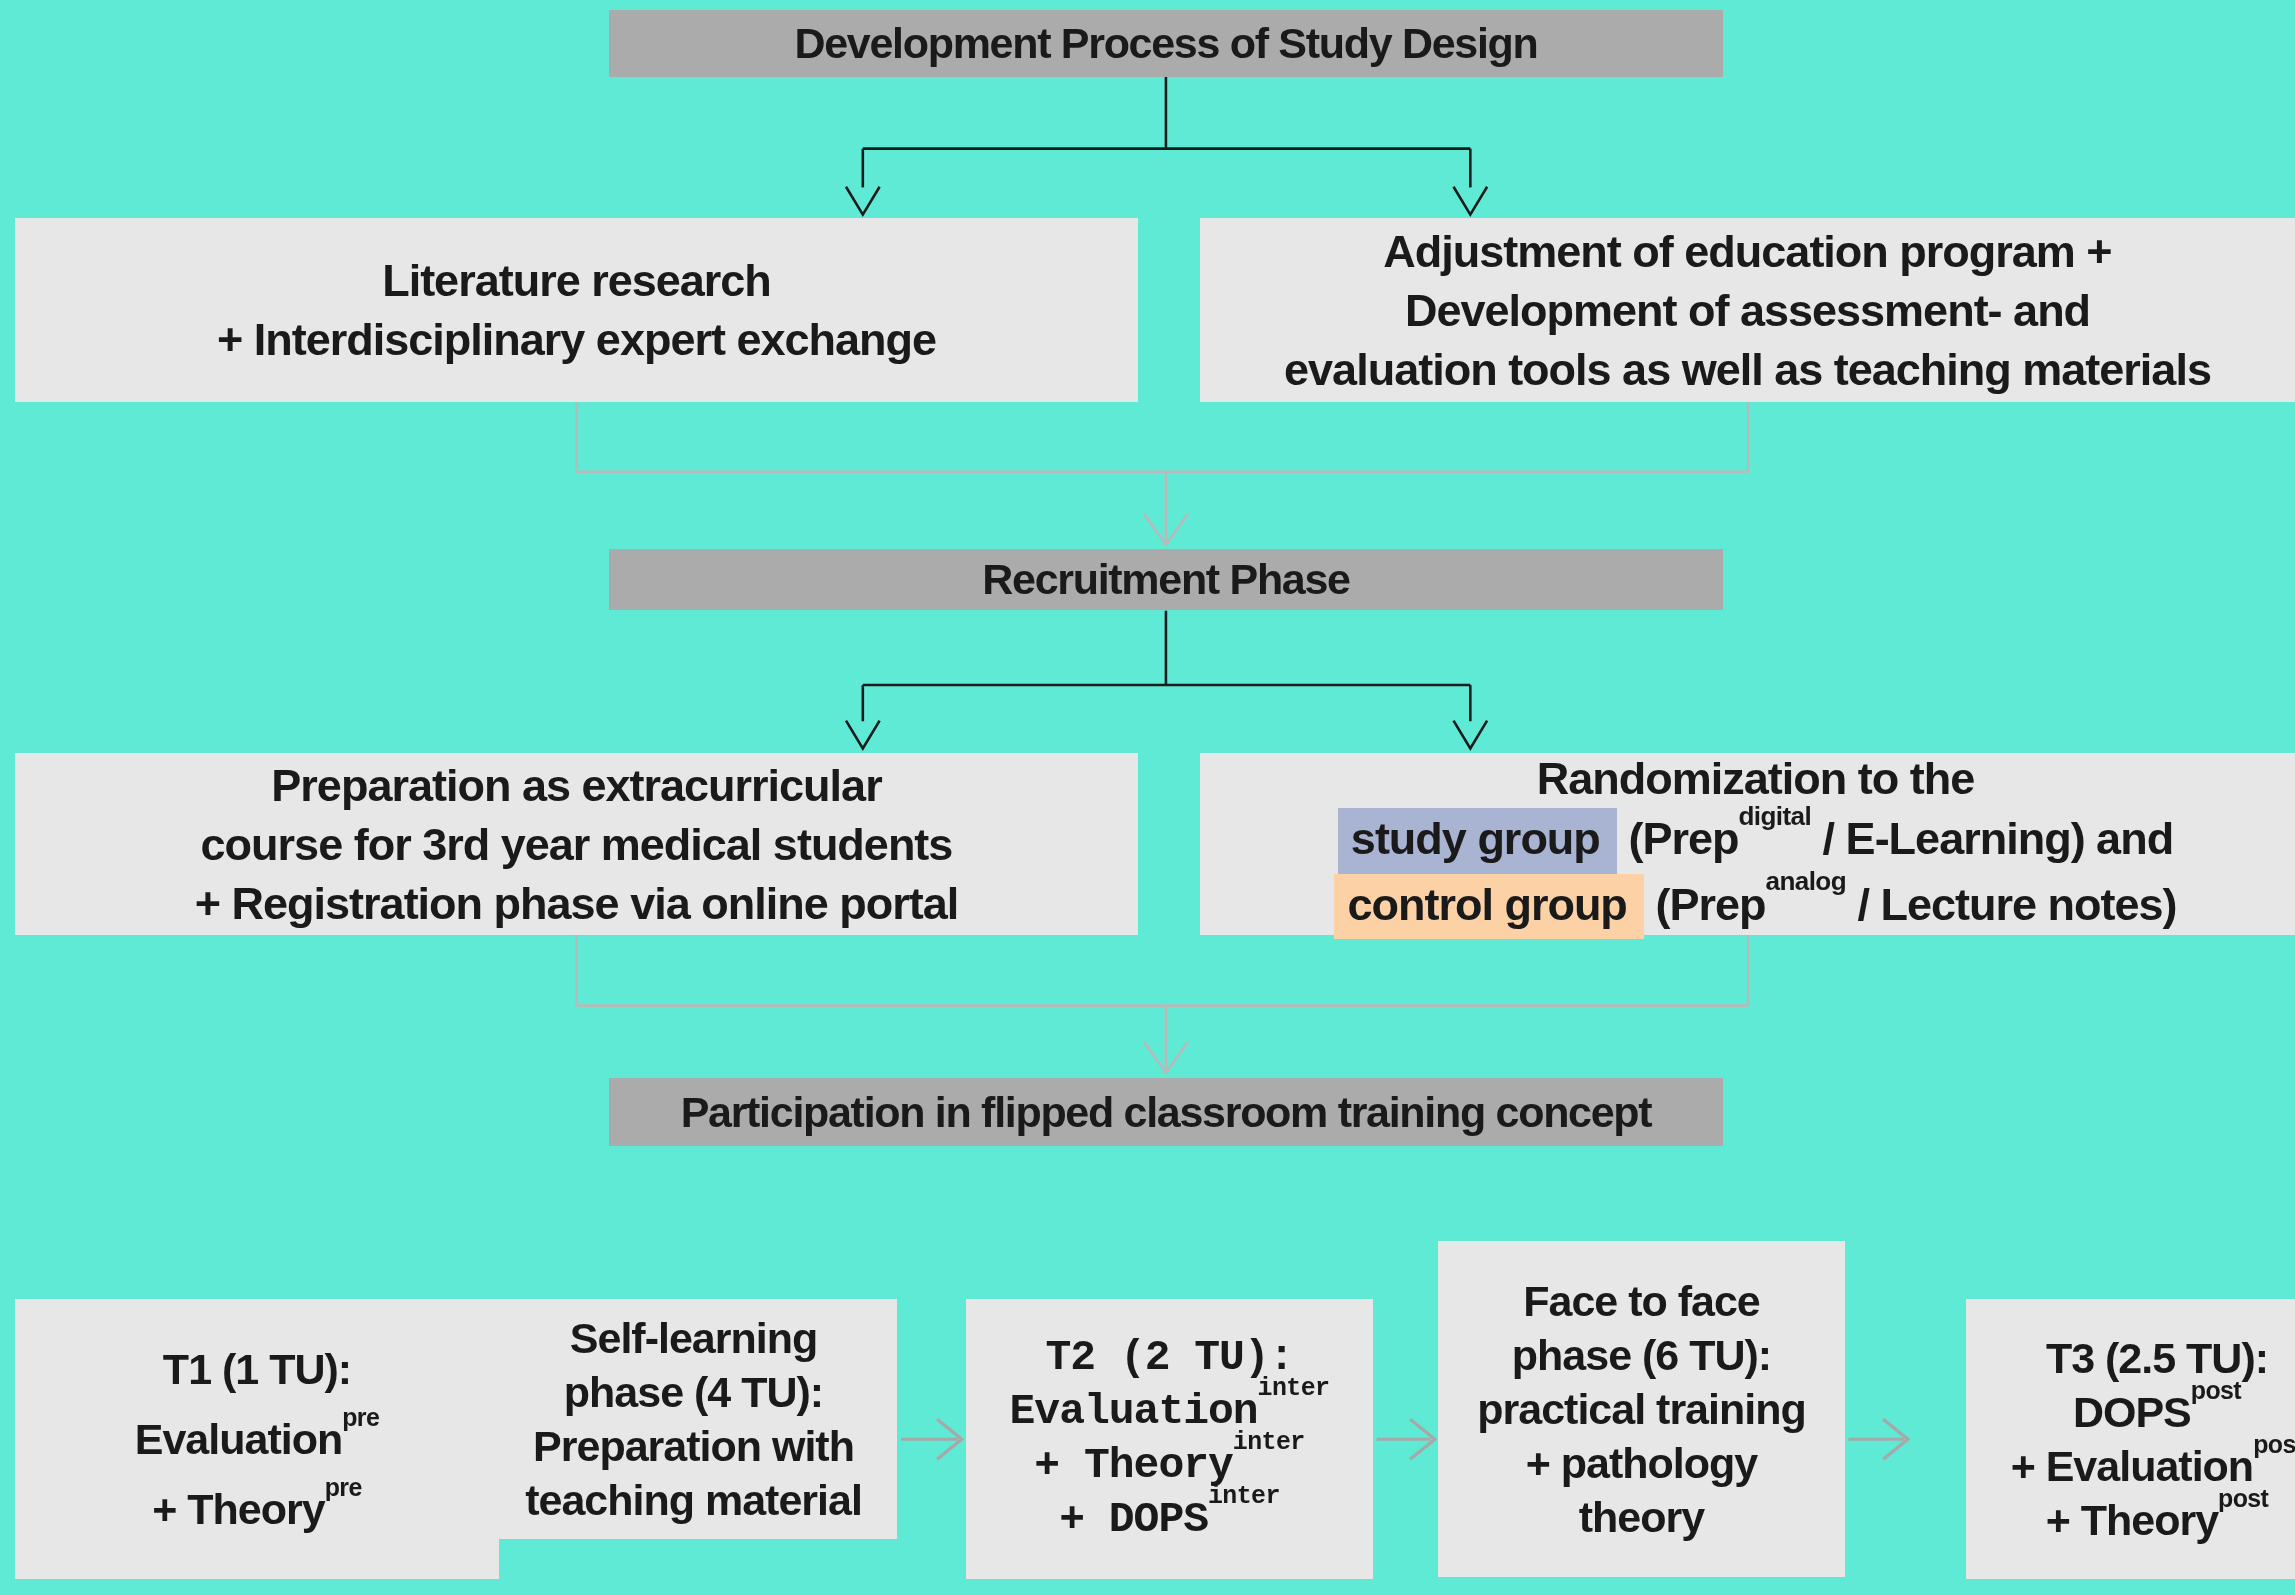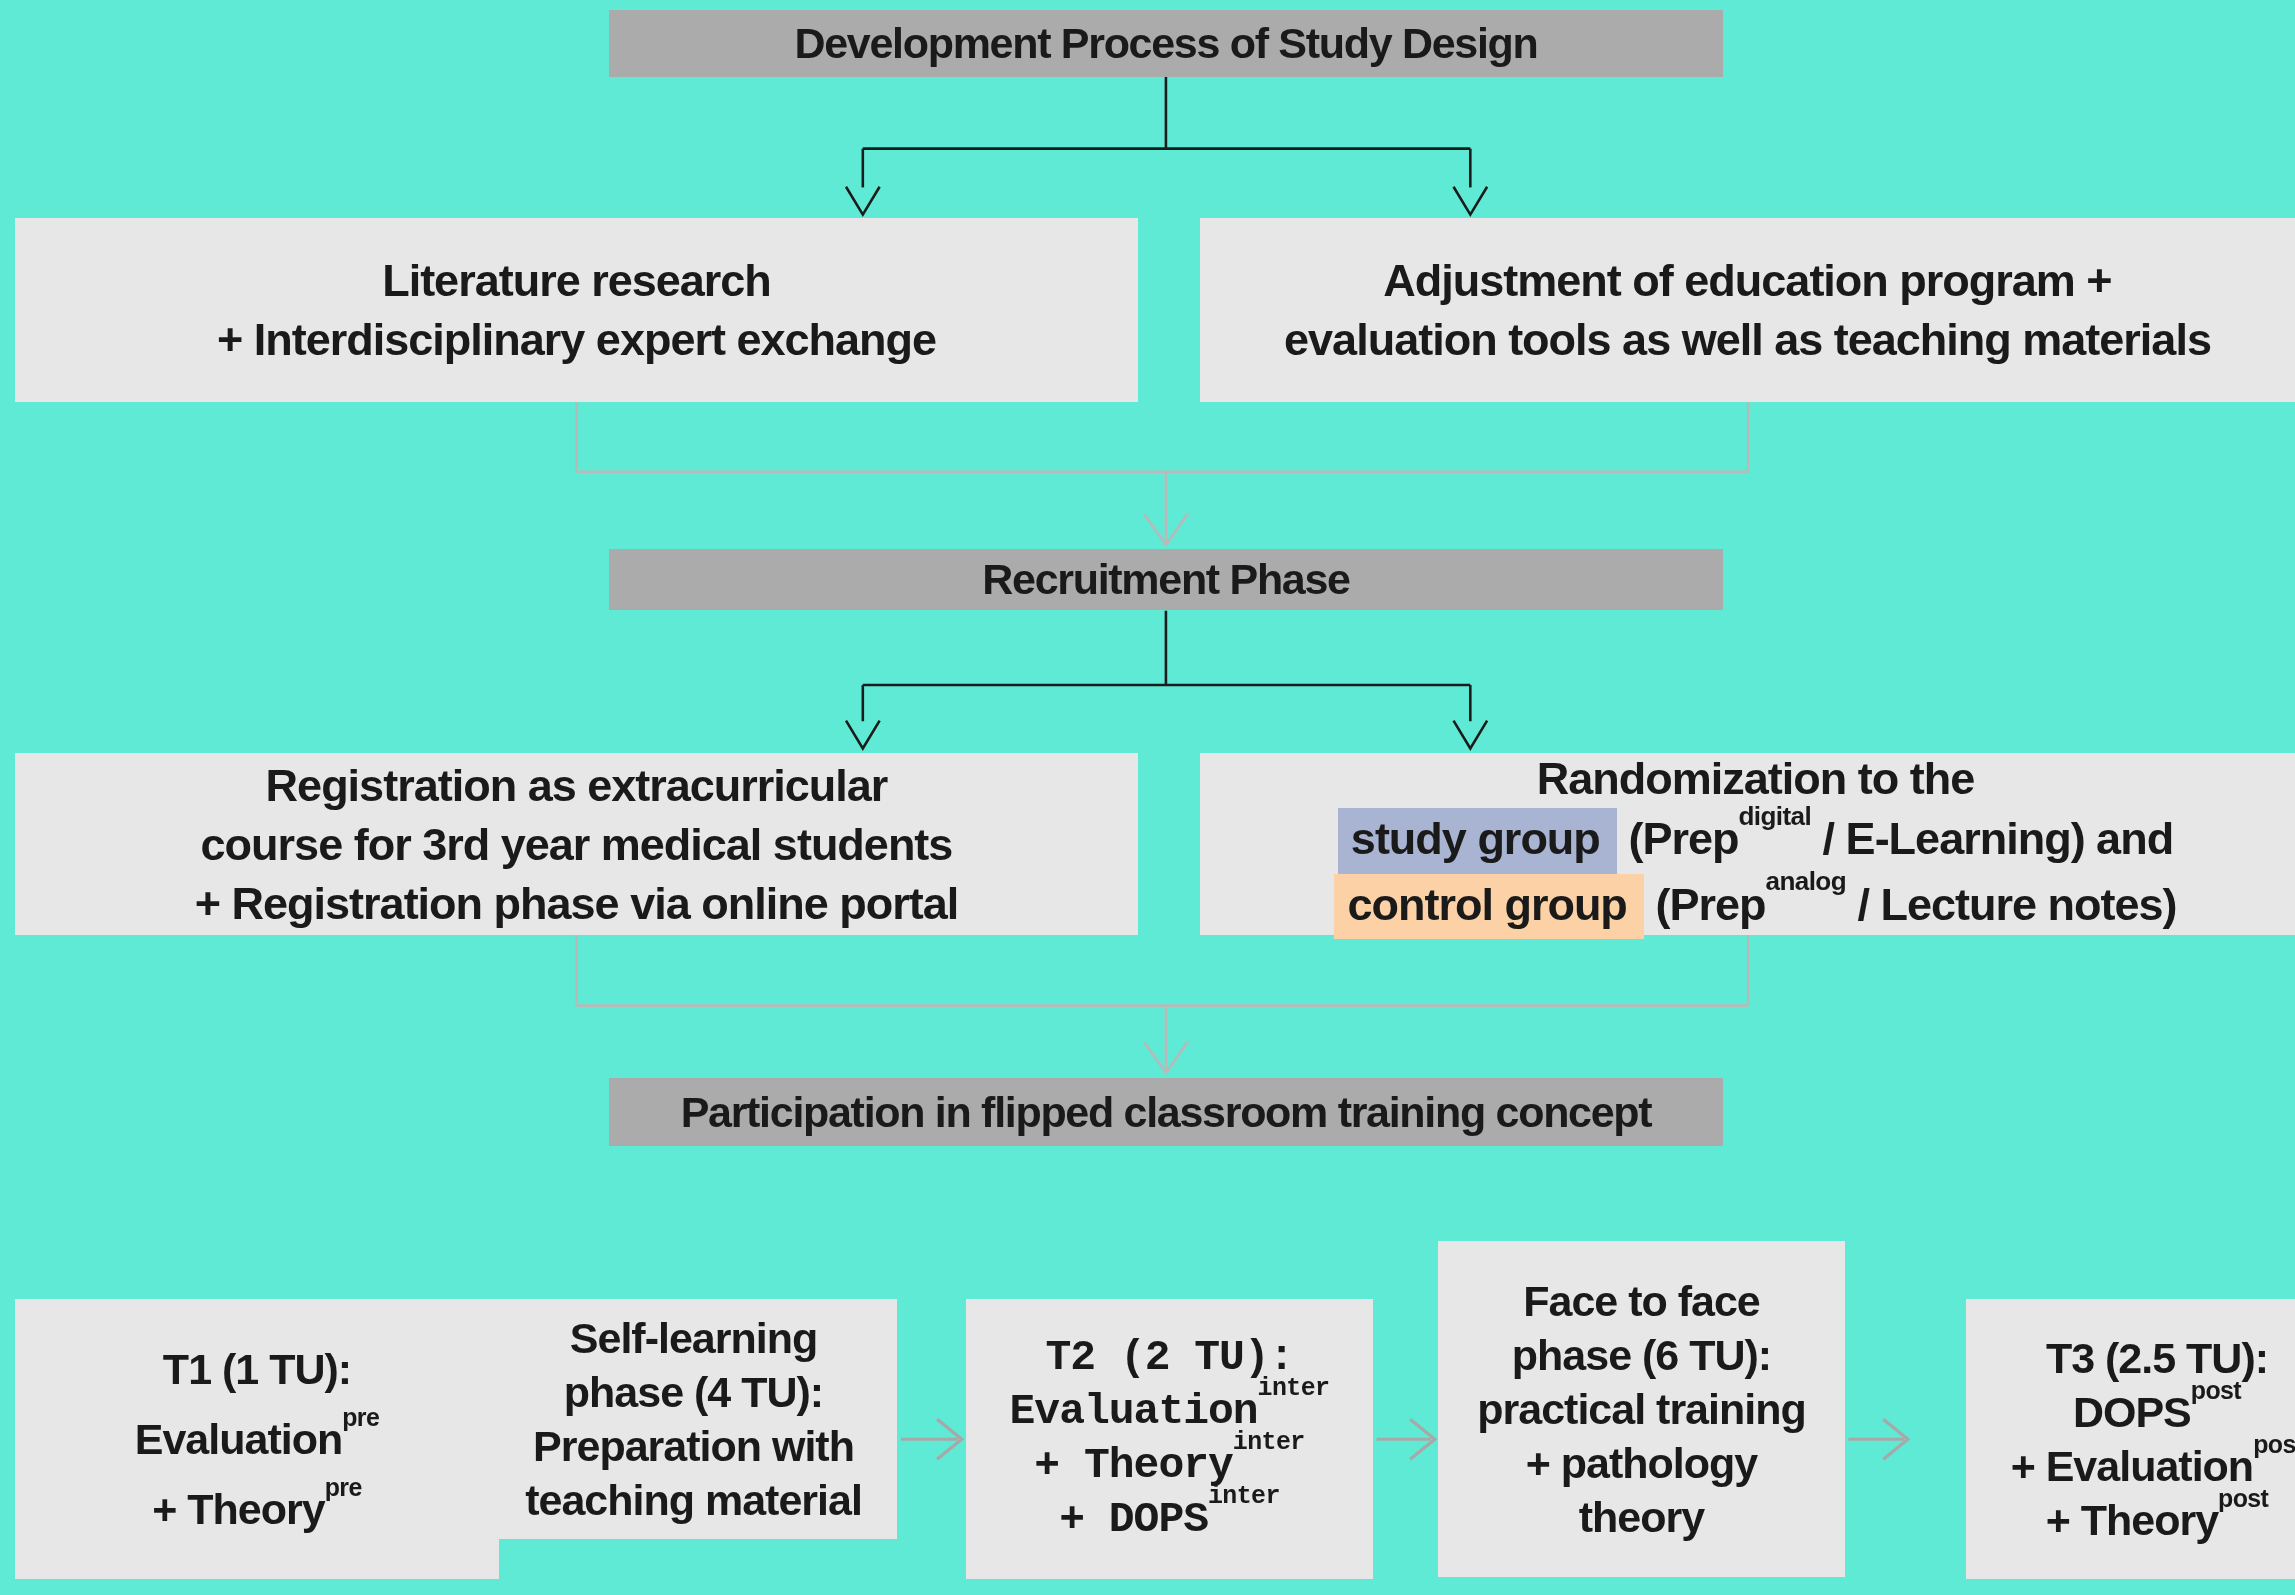--- a/index.html
+++ b/index.html
@@ -122,29 +122,30 @@
     <span>Development Process of Study Design</span>
   </div>
 
   <div class="box light" style="left:15px;top:218px;width:1123px;height:184px;">
       <div class="tl"><span>Literature research</span></div>
       <div class="tl"><span>+ Interdisciplinary expert exchange</span></div>
     </div>
 
   <div class="box light" style="left:1200px;top:218px;width:1095px;height:184px;">
       <div class="tl"><span>Adjustment of education program +</span></div>
+      <div class="tl"><span>Development of assessment- and</span></div>
       <div class="tl"><span>evaluation tools as well as teaching materials</span></div>
     </div>
 
   <div class="box dark" style="left:609px;top:549px;width:1114px;height:61px;">
     <span>Recruitment Phase</span>
   </div>
 
   <div class="box light" style="left:15px;top:753px;width:1123px;height:182px;">
-      <div class="tl"><span>Registration as extracurricular</span></div>
+      <div class="tl"><span>Preparation as extracurricular</span></div>
       <div class="tl"><span>course for 3rd year medical students</span></div>
       <div class="tl"><span>+ Registration phase via online portal</span></div>
     </div>
 
   <div class="box light" style="left:1200px;top:753px;width:1095px;height:182px;padding-left:8px;">
       <div class="tl"><span>Randomization to the</span></div>
       <div class="tl"><span class="hl hl-study">study group</span><span>(Prep</span><sup>digital</sup><span> / E-Learning) and</span></div>
       <div class="tl"><span class="hl hl-control">control group</span><span>(Prep</span><sup>analog</sup><span> / Lecture notes)</span></div>
     </div>
 

